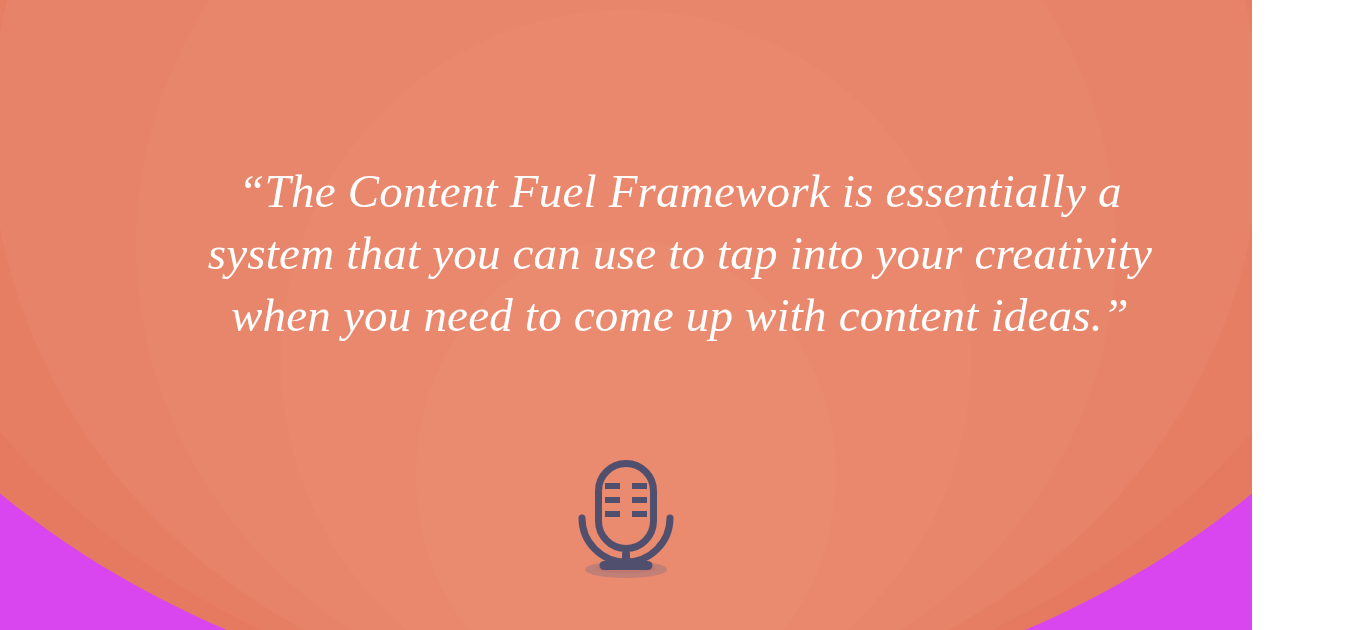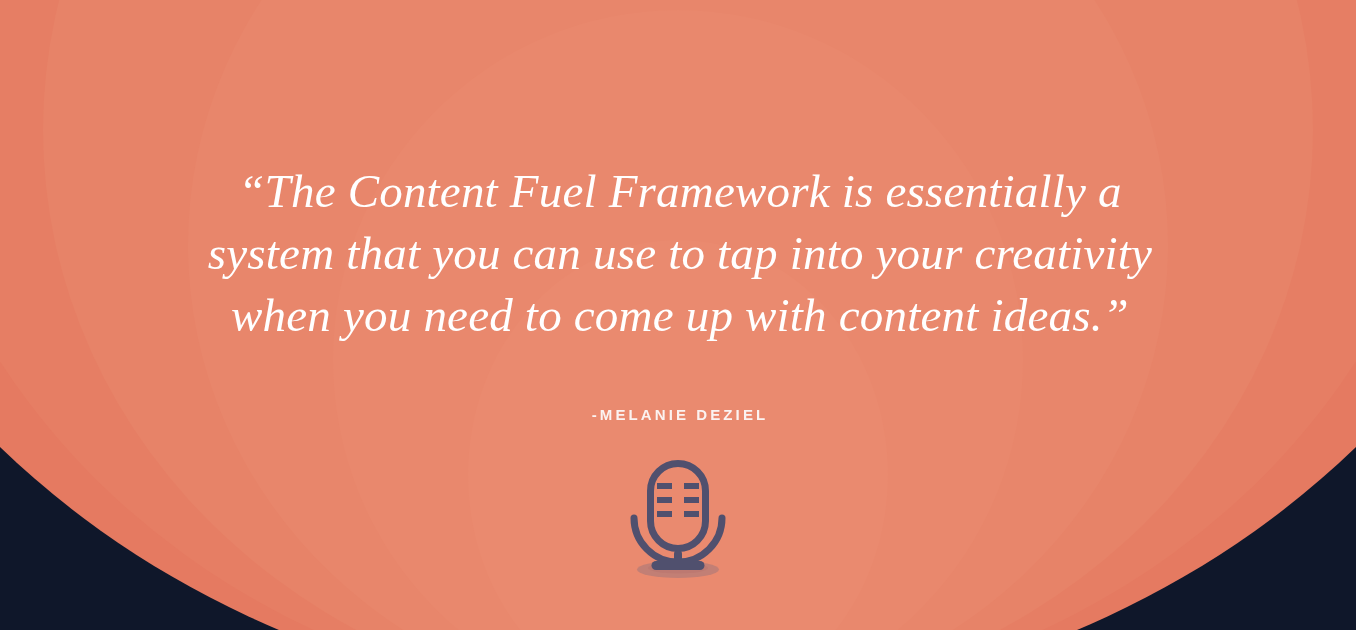--- a/index.html
+++ b/index.html
@@ -8,23 +8,23 @@
   }
   body {
     width: 1360px;
     height: 630px;
     overflow: hidden;
     font-family: "Liberation Sans", sans-serif;
   }
 
   #canvas {
     position: relative;
-    width: 1356px;
+    width: 1252px;
     height: 630px;
-    background: #0f172a;
+    background: #d946ef;
     overflow: hidden;
   }
 
   
   .arc-layer {
     position: absolute;
     inset: 0;
     pointer-events: none;
   }
   .arc {
@@ -93,21 +93,20 @@
     <div class="arc arc-3"></div>
     <div class="arc arc-4"></div>
     <div class="arc arc-5"></div>
     <div class="arc arc-6"></div>
   </div>
 
   <div class="quote">“The Content Fuel Framework is essentially a
 system that you can use to tap into your creativity
 when you need to come up with content ideas.”</div>
 
-  <div class="attribution">-MELANIE DEZIEL</div>
 
   <div class="mic-wrap">
     <svg width="140" height="135" viewBox="0 0 140 135" xmlns="http://www.w3.org/2000/svg">
 
       <ellipse cx="70" cy="114.5" rx="41" ry="8.5" fill="#C07E75" opacity="0.95"></ellipse>
       <ellipse cx="70" cy="113" rx="30" ry="5.5" fill="#B9756D" opacity="0.55"></ellipse>
 
       <g fill="none" stroke="#50506E" stroke-width="7" stroke-linecap="round">
 
         <rect x="42.5" y="8.5" width="55" height="85" rx="27.5" ry="27.5"></rect>

